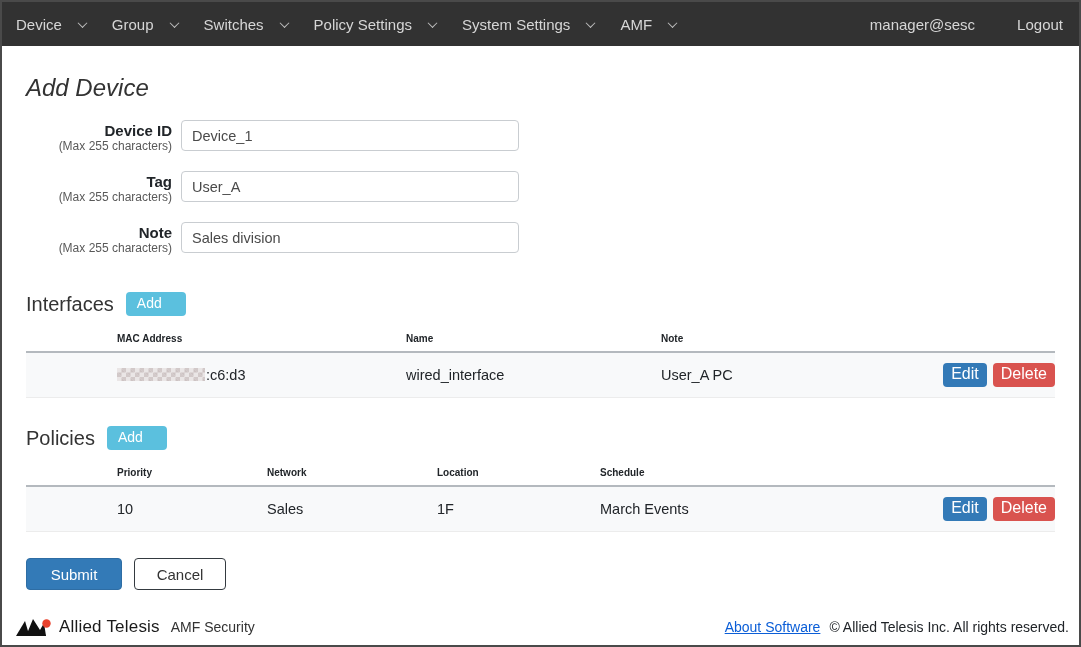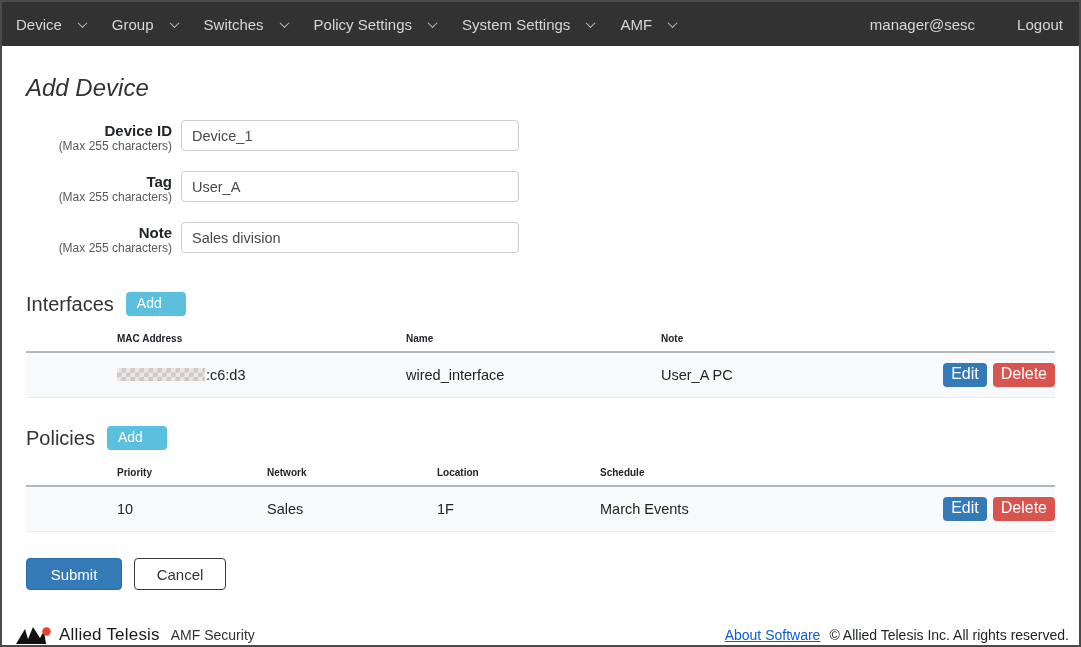--- a/index.html
+++ b/index.html
@@ -102,21 +102,21 @@
   }
   .btn-cancel {
     background: #ffffff; color: #333333; border: 1px solid #343a40;
     border-radius: 4px; font-size: 15px; width: 92px; height: 32px;
     margin-left: 12px;
     font-family: "Liberation Sans", sans-serif; cursor: pointer;
   }
 
   
   .footer {
-    position: absolute; left: 0; right: 0; bottom: 0;
+    position: absolute; left: 0; right: 0; bottom: 8px;
     display: flex; align-items: center;
     padding: 0 10px 0 14px;
   }
   .footer-left { display: flex; align-items: baseline; }
   .brand-mark { align-self: center; margin-right: 7px; }
   .brand-name { font-size: 17px; color: #1a1a1a; letter-spacing: 0.2px; }
   .product-name { font-size: 14px; color: #333333; margin-left: 11px; }
   .footer-right { margin-left: auto; display: flex; align-items: flex-start; }
   .about-link { font-size: 14px; color: #0b5ed7; text-decoration: underline; cursor: pointer; }
   .copyright { font-size: 14px; color: #212529; margin-left: 9px; }

